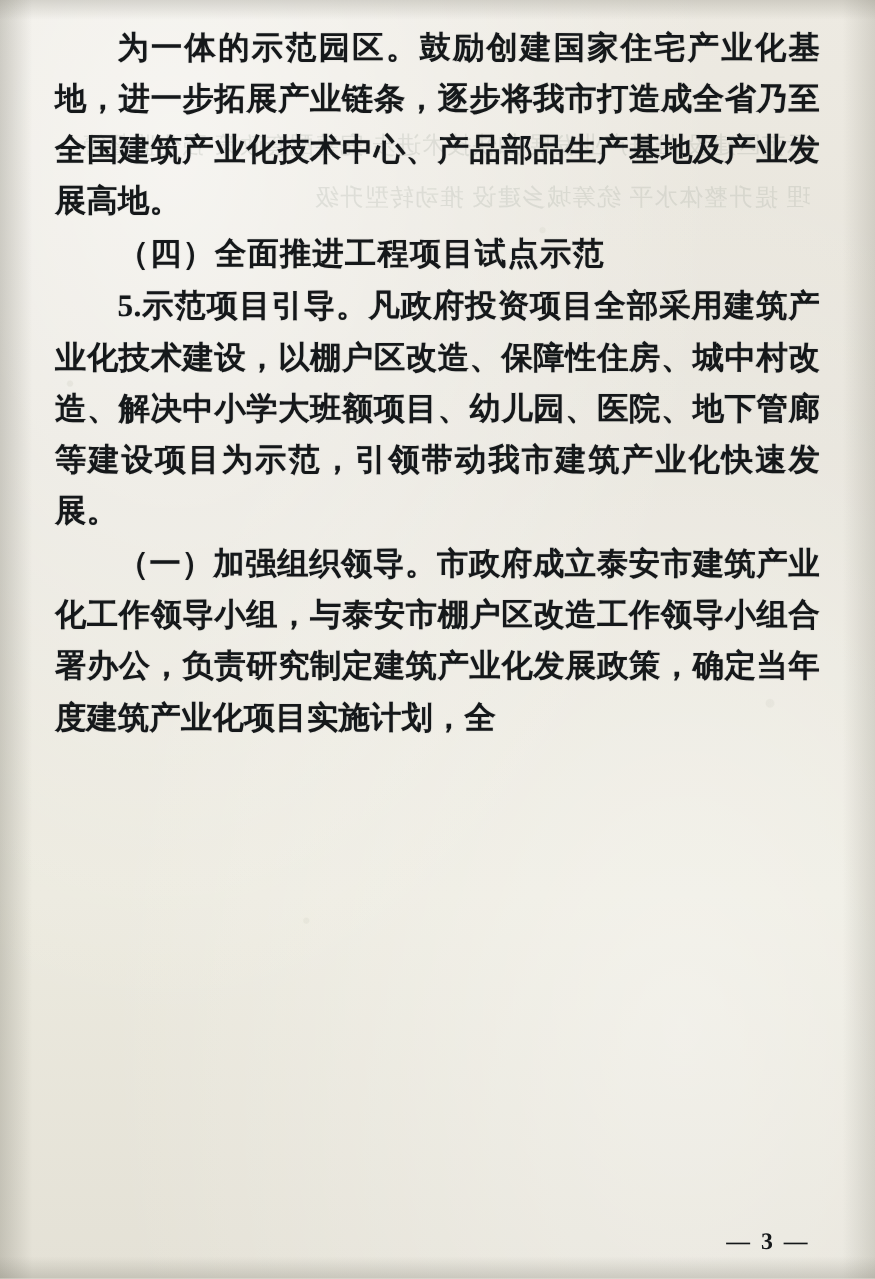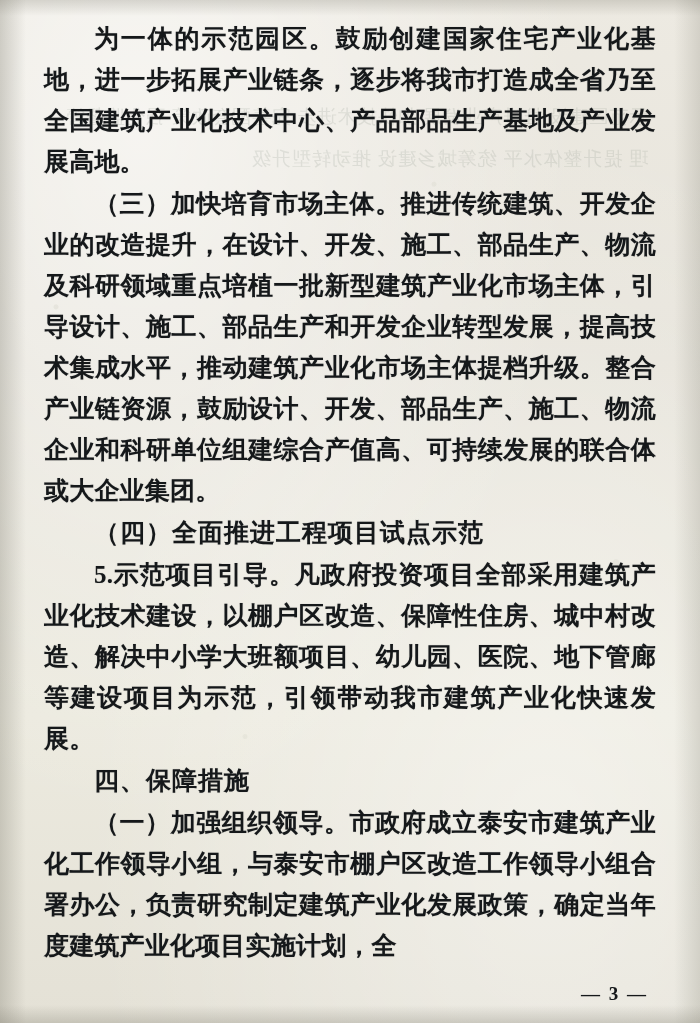--- a/index.html
+++ b/index.html
@@ -112,24 +112,22 @@
 </style>
 </head>
 <body>
 
 <div class="page">
 
   <div class="bleed">示范区建设 推进产业发展 加快技术进步 完善配套政策 强化监督管理 提升整体水平 统筹城乡建设 推动转型升级</div>
 
   <div class="content">
     <p class="para indent">为一体的示范园区。鼓励创建国家住宅产业化基地，进一步拓展产业链条，逐步将我市打造成全省乃至全国建筑产业化技术中心、产品部品生产基地及产业发展高地。</p>
-    <p class="para indent">（三）加快培育市场主体。推进传统建筑、开发企业的改造提升，在设计、开发、施工、部品生产、物流及科研领域重点培植一批新型建筑产业化市场主体，引导设计、施工、部品生产和开发企业转型发展，提高技术集成水平，推动建筑产业化市场主体提档升级。整合产业链资源，鼓励设计、开发、部品生产、施工、物流企业和科研单位组建综合产值高、可持续发展的联合体或大企业集团。</p>
     <p class="para heading">（四）全面推进工程项目试点示范</p>
     <p class="para indent">5.示范项目引导。凡政府投资项目全部采用建筑产业化技术建设，以棚户区改造、保障性住房、城中村改造、解决中小学大班额项目、幼儿园、医院、地下管廊等建设项目为示范，引领带动我市建筑产业化快速发展。</p>
-    <p class="para heading">四、保障措施</p>
     <p class="para indent">（一）加强组织领导。市政府成立泰安市建筑产业化工作领导小组，与泰安市棚户区改造工作领导小组合署办公，负责研究制定建筑产业化发展政策，确定当年度建筑产业化项目实施计划，全</p>
   </div>
 
   <div class="footer">— 3 —</div>
 
   <div class="edge-shadow"></div>
   <div class="edge-shadow right"></div>
   <div class="edge-shadow top"></div>
   <div class="edge-shadow bottom"></div>
 </div>

